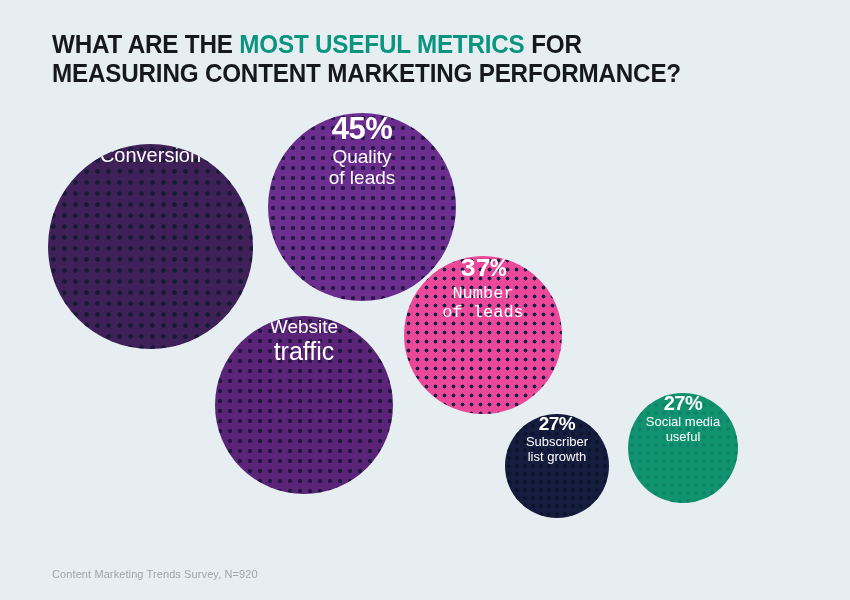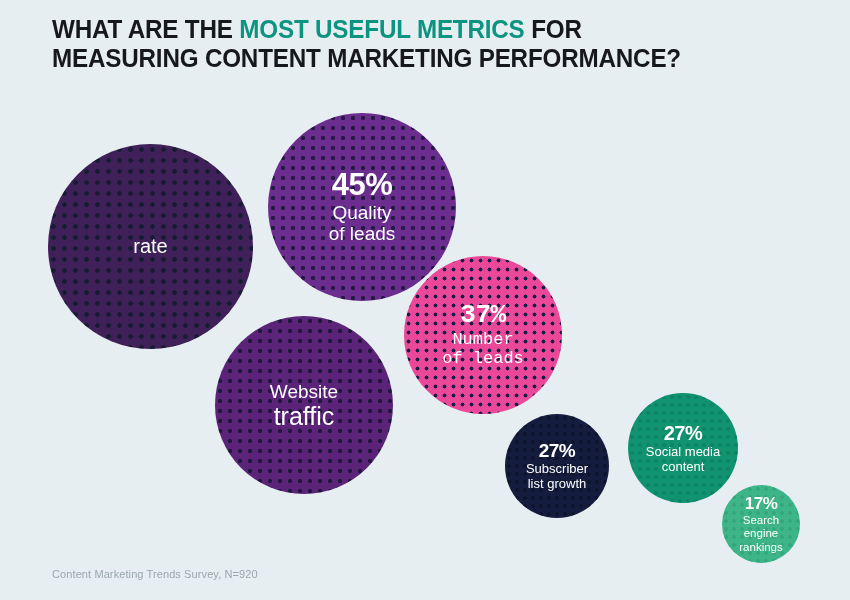--- a/index.html
+++ b/index.html
@@ -8,21 +8,21 @@
     background:#e7eef1;
     font-family:"Liberation Sans", sans-serif;
     position:relative;
     overflow:hidden;
   }
 
   
   #title-block {
     position:absolute;
     left:52px;
-    top:15px;
+    top:30px;
     width:720px;
   }
   .title-line {
     font-size:25.5px;
     font-weight:bold;
     letter-spacing:-0.2px;
     line-height:29px;
     color:#16181c;
     text-transform:uppercase;
     transform:scaleX(0.95);
@@ -36,21 +36,20 @@
     position:absolute;
     left:0; top:0;
     width:850px; height:600px;
   }
   .bubble {
     position:absolute;
     border-radius:50%;
     display:flex;
     flex-direction:column;
     align-items:center;
-    justify-content:center;
     text-align:center;
     color:#ffffff;
     overflow:hidden;
   }
   .bubble .dots {
     position:absolute;
     left:0; top:0; right:0; bottom:0;
     border-radius:50%;
     pointer-events:none;
   }
@@ -90,21 +89,21 @@
 
 <div id="title-block">
   <div class="title-line"><span>What are the </span><span class="accent">most useful metrics</span><span> for</span></div>
   <div class="title-line">measuring content marketing performance?</div>
 </div>
 
 <div id="bubble-field">
     <div class="bubble" style="left: 48px; top: 144px; width: 205px; height: 205px; background: rgb(63, 32, 88);">
       <div class="dots" style="background-image: radial-gradient(rgb(22, 29, 51) 2.035px, transparent 2.635px); background-size: 11px 11px;"></div>
       <div class="txt">
-        <span class="lbl" style="font-size: 20px;">rate</span>
+        <span class="lbl" style="font-size: 20px;">Conversion</span>
       </div>
     </div>
     <div class="bubble" style="left: 268px; top: 113px; width: 188px; height: 188px; background: rgb(107, 45, 142);">
       <div class="dots" style="background-image: radial-gradient(rgb(35, 26, 67) 1.85px, transparent 2.45px); background-size: 10px 10px;"></div>
       <div class="txt">
         <span class="pct" style="font-size: 31px;">45%</span>
         <span class="lbl" style="font-size: 19px;">Quality</span>
         <span class="lbl" style="font-size: 19px;">of leads</span>
       </div>
     </div>
@@ -129,29 +128,20 @@
         <span class="pct" style="font-size: 19px;">27%</span>
         <span class="lbl" style="font-size: 13px;">Subscriber</span>
         <span class="lbl" style="font-size: 13px;">list growth</span>
       </div>
     </div>
     <div class="bubble" style="left: 628px; top: 393px; width: 110px; height: 110px; background: rgb(17, 147, 111);">
       <div class="dots" style="background-image: radial-gradient(rgb(13, 132, 106) 1.6px, transparent 2.2px); background-size: 8px 8px;"></div>
       <div class="txt">
         <span class="pct" style="font-size: 20px;">27%</span>
         <span class="lbl" style="font-size: 13px;">Social media</span>
-        <span class="lbl" style="font-size: 13px;">content</span>
-      </div>
-    </div>
-    <div class="bubble" style="left: 722px; top: 485px; width: 78px; height: 78px; background: rgb(62, 180, 137);">
-      <div class="dots" style="background-image: radial-gradient(rgb(53, 167, 126) 1.6px, transparent 2.2px); background-size: 8px 8px;"></div>
-      <div class="txt">
-        <span class="pct" style="font-size: 17px;">17%</span>
-        <span class="lbl" style="font-size: 11.5px;">Search</span>
-        <span class="lbl" style="font-size: 11.5px;">engine</span>
-        <span class="lbl" style="font-size: 11.5px;">rankings</span>
+        <span class="lbl" style="font-size: 13px;">useful</span>
       </div>
     </div>
   </div>
 
 <div id="footer">
   <div class="foot-line">Content Marketing Trends Survey, N=920</div>
 </div>
 
 </body></html>

